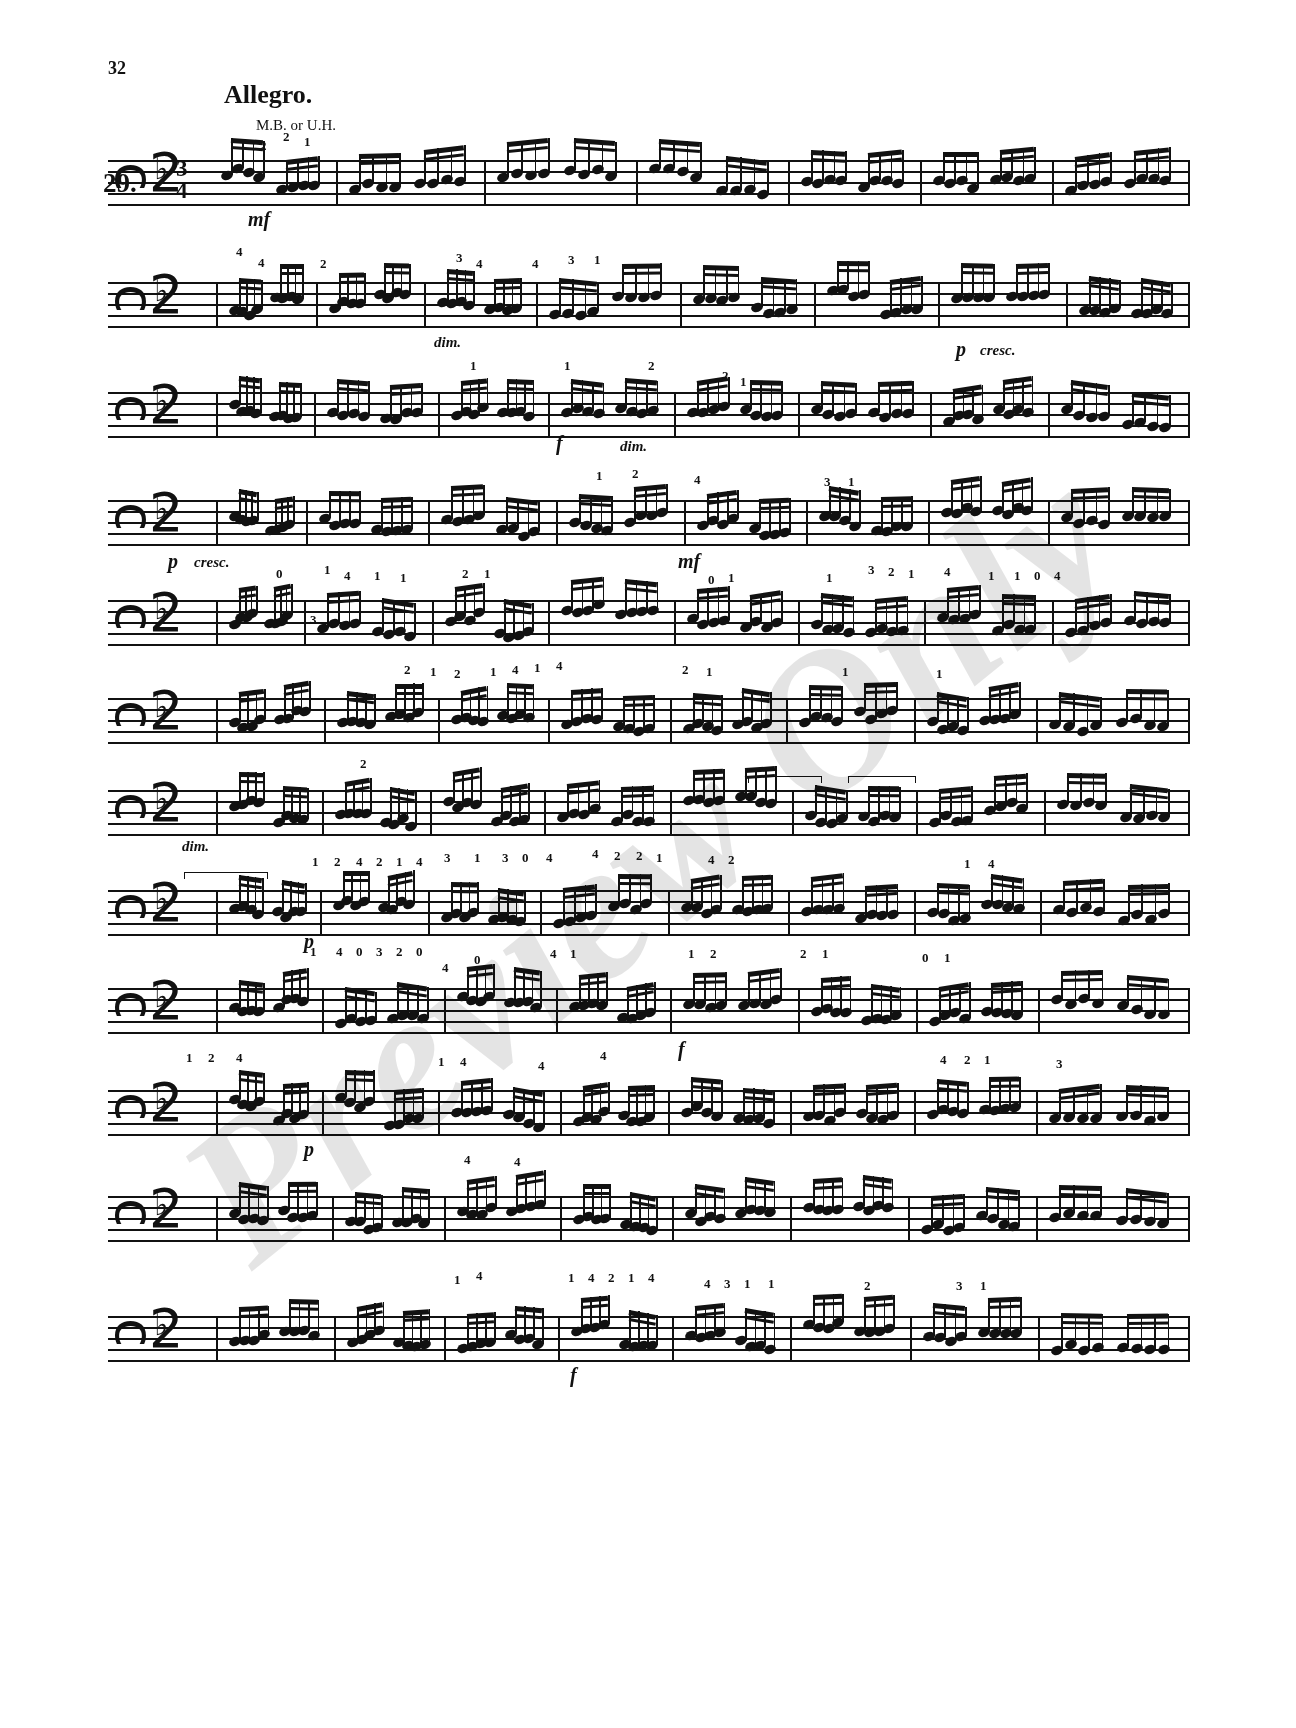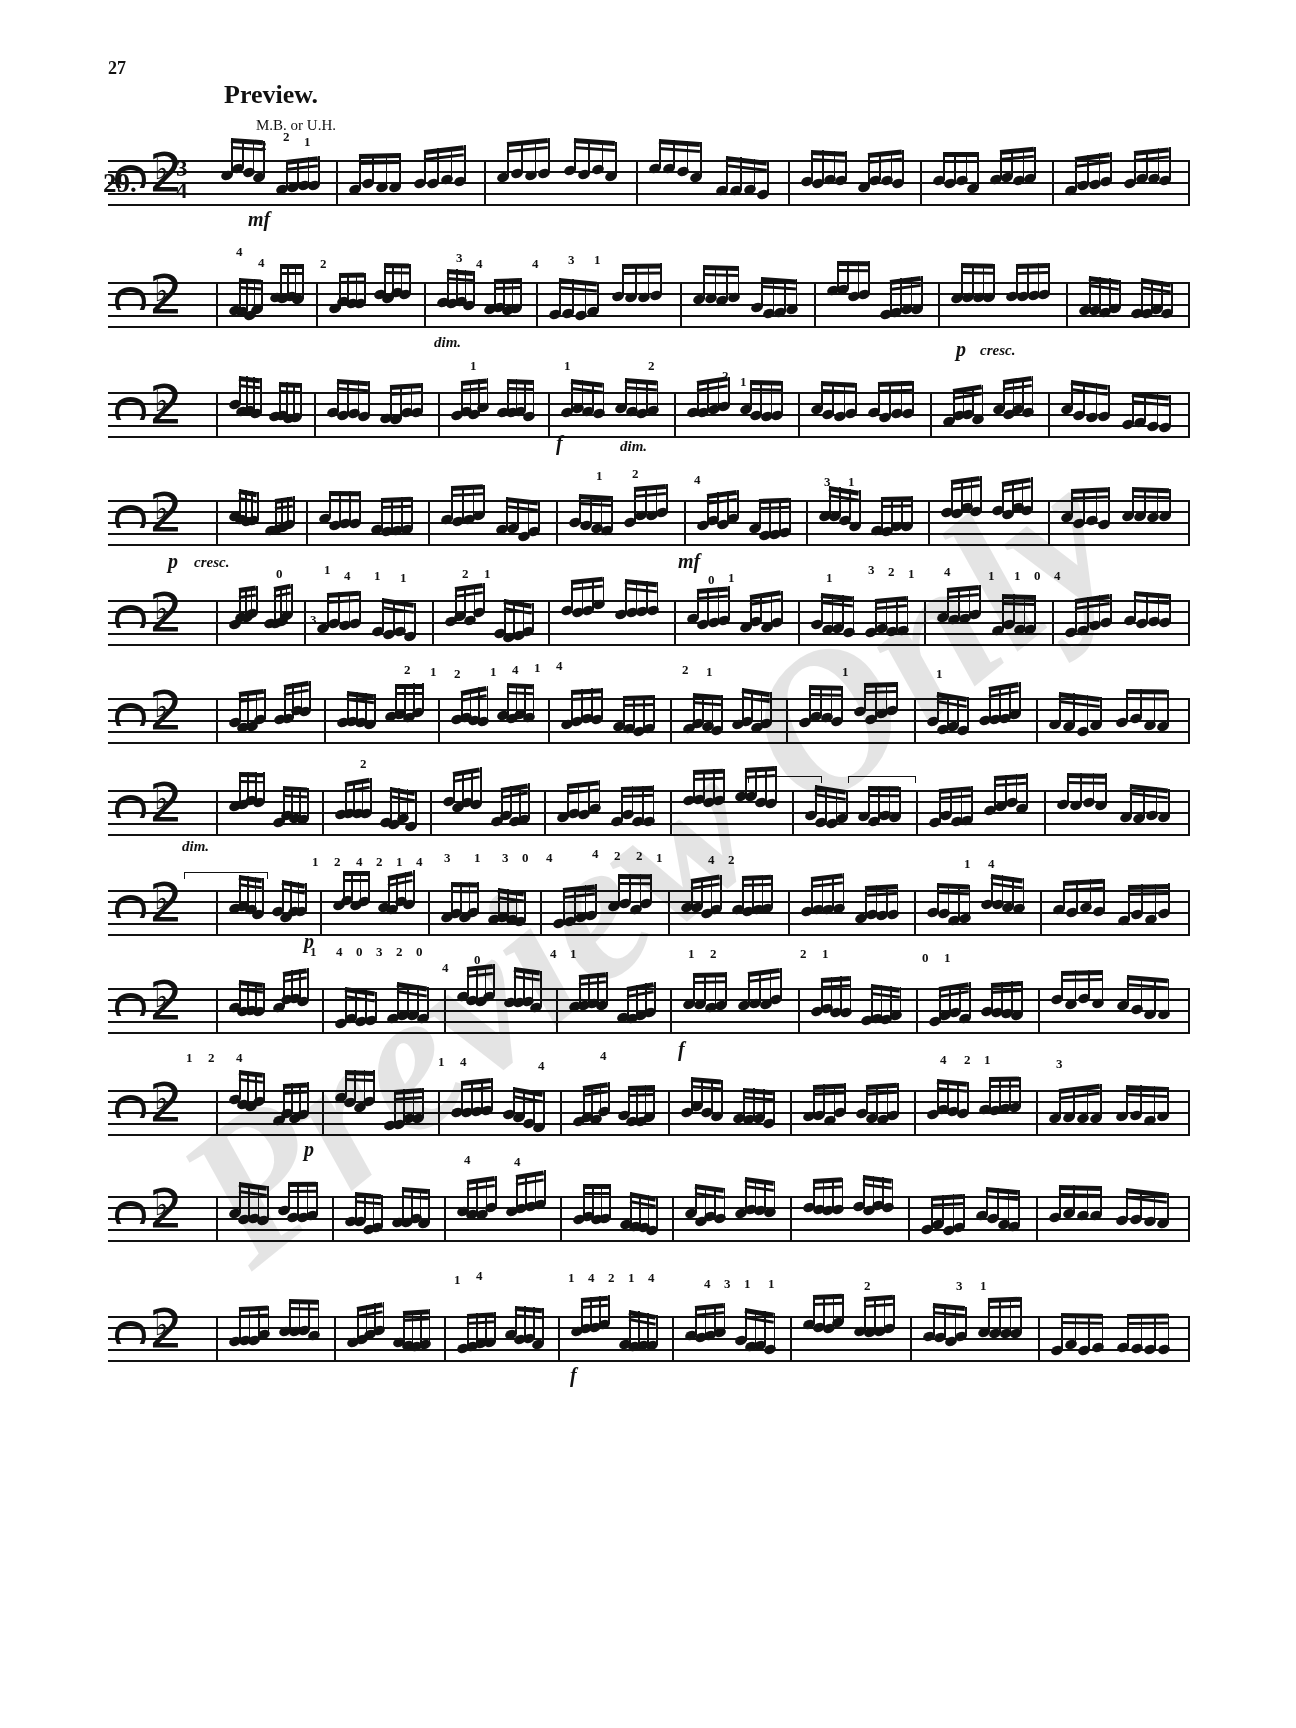--- a/index.html
+++ b/index.html
@@ -197,23 +197,23 @@
     border-top: 1.6px solid #111;
     border-right: 1.6px solid #111;
     height: 6px;
   }
 </style>
 </head>
 <body>
 
 <div class="page">
 
-  <div class="page-number">27</div>
+  <div class="page-number">32</div>
 
-  <div class="tempo">Preview.</div>
+  <div class="tempo">Allegro.</div>
   <div class="technique">M.B. or U.H.</div>
   <div class="exercise-number">29.</div>
 
   <div id="systems-root">
       <div class="system" style="top: 160px;">
         <div class="staff-lines">
           <i></i>
           <i></i>
           <i></i>
           <i></i>

